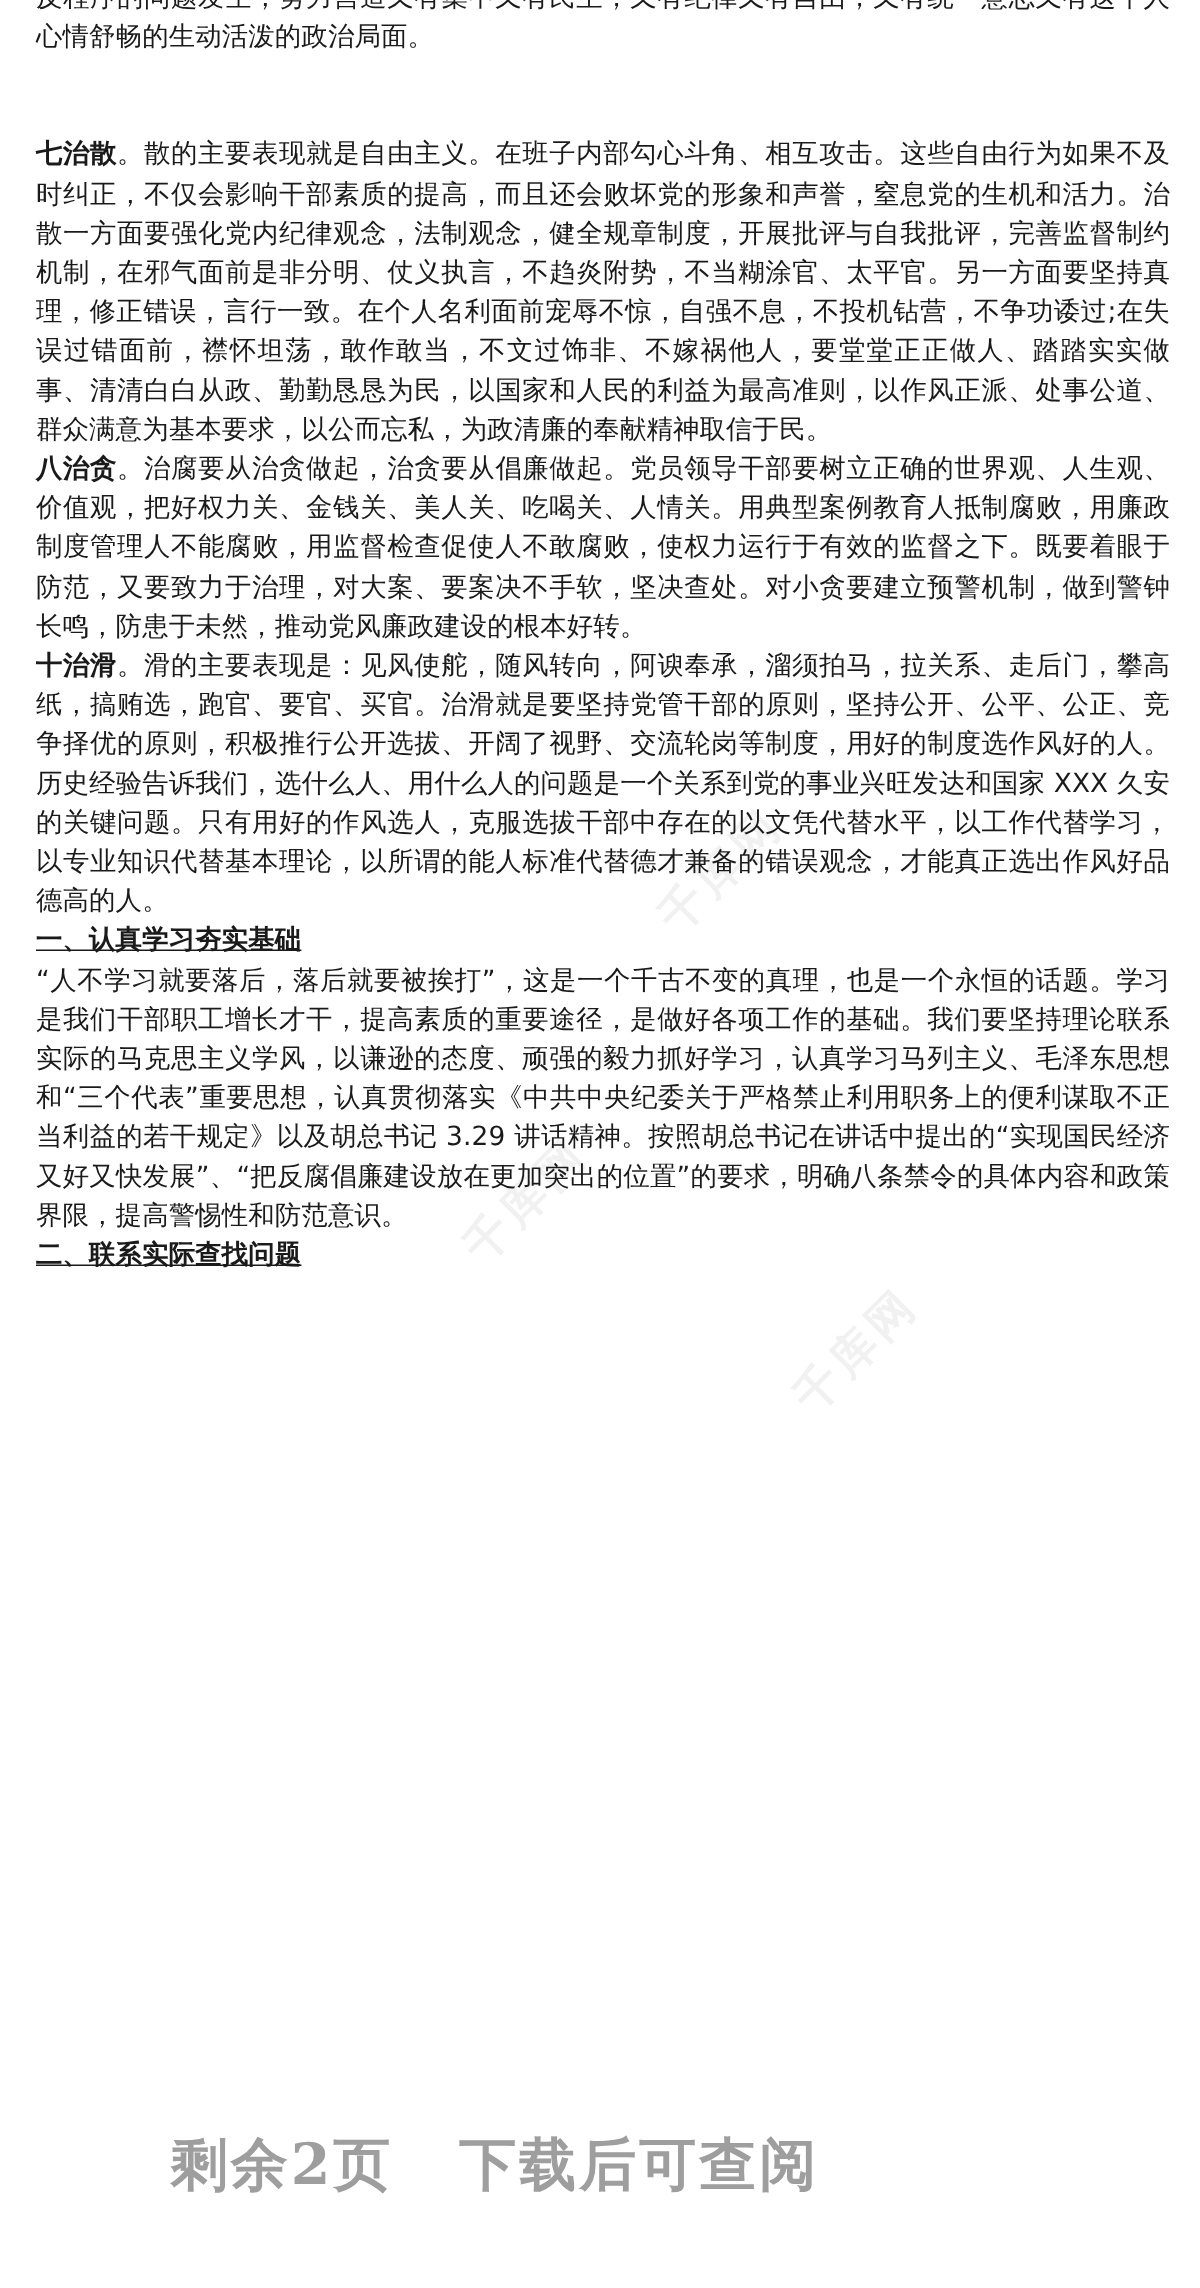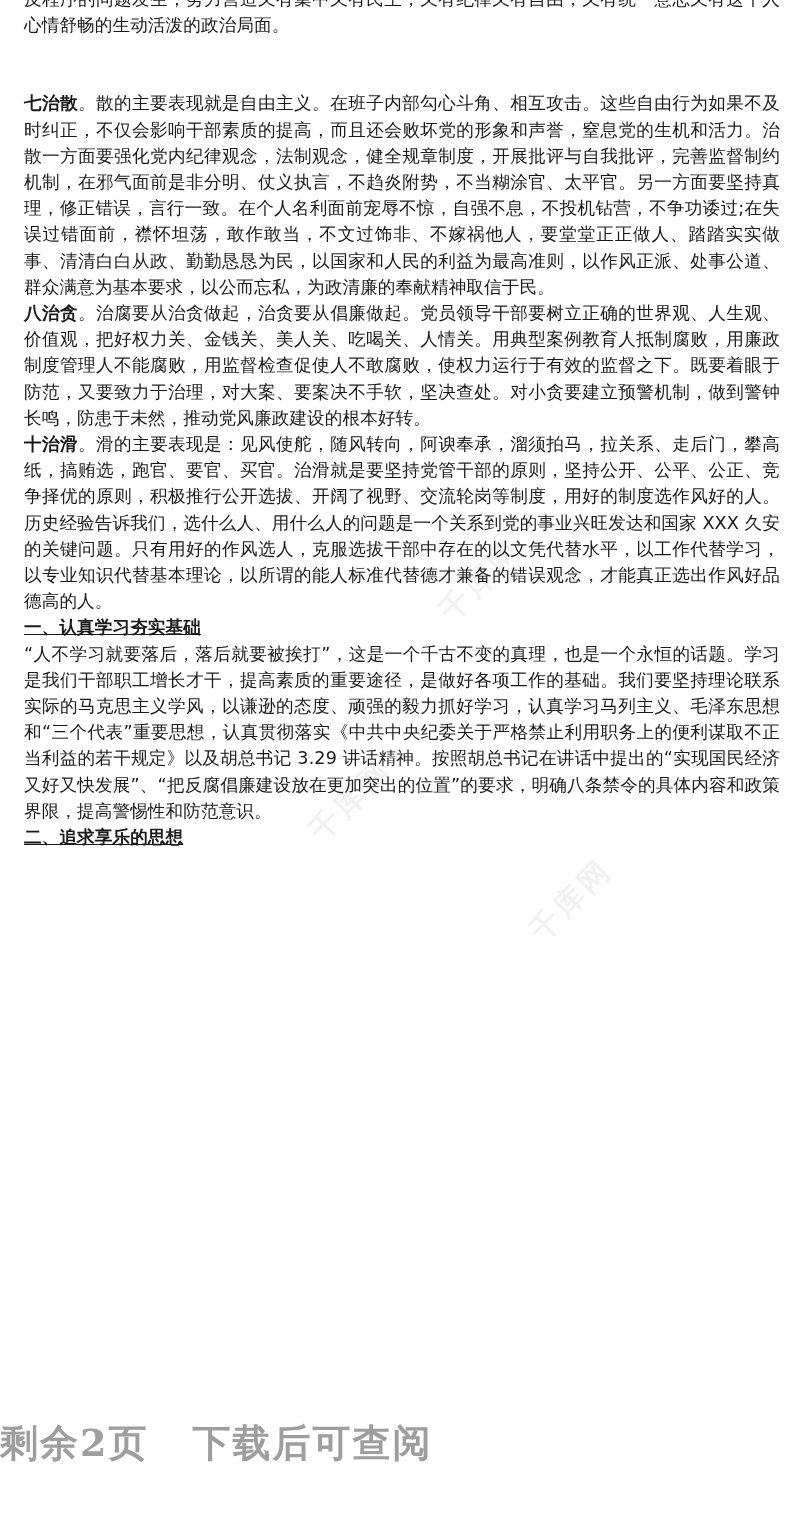--- a/index.html
+++ b/index.html
@@ -55,21 +55,21 @@
       transform: rotate(-45deg);
       white-space: nowrap;
       pointer-events: none;
       letter-spacing: 4px;
     }
     .more-banner {
       position: absolute;
       left: 0;
       top: 1418px;
       width: 660px;
-      text-align: left;
+      text-align: center;
       font-family: "DejaVu Serif", "Liberation Serif", serif;
       font-weight: bold;
       font-size: 38px;
       color: #9e9e9e;
       letter-spacing: 2px;
     }
     .more-banner span {
       display: inline-block;
     }
     .more-banner .spacer {
@@ -96,20 +96,20 @@
 
     <p><span class="bold-lead">八治贪</span><span>。治腐要从治贪做起，治贪要从倡廉做起。党员领导干部要树立正确的世界观、人生观、价值观，把好权力关、金钱关、美人关、吃喝关、人情关。用典型案例教育人抵制腐败，用廉政制度管理人不能腐败，用监督检查促使人不敢腐败，使权力运行于有效的监督之下。既要着眼于防范，又要致力于治理，对大案、要案决不手软，坚决查处。对小贪要建立预警机制，做到警钟长鸣，防患于未然，推动党风廉政建设的根本好转。</span></p>
 
 
     <p><span class="bold-lead">十治滑</span><span>。滑的主要表现是：见风使舵，随风转向，阿谀奉承，溜须拍马，拉关系、走后门，攀高纸，搞贿选，跑官、要官、买官。治滑就是要坚持党管干部的原则，坚持公开、公平、公正、竞争择优的原则，积极推行公开选拔、开阔了视野、交流轮岗等制度，用好的制度选作风好的人。历史经验告诉我们，选什么人、用什么人的问题是一个关系到党的事业兴旺发达和国家 XXX 久安的关键问题。只有用好的作风选人，克服选拔干部中存在的以文凭代替水平，以工作代替学习，以专业知识代替基本理论，以所谓的能人标准代替德才兼备的错误观念，才能真正选出作风好品德高的人。</span></p>
 
 
     <p class="section-heading">一、认真学习夯实基础</p>
     <p>“人不学习就要落后，落后就要被挨打”，这是一个千古不变的真理，也是一个永恒的话题。学习是我们干部职工增长才干，提高素质的重要途径，是做好各项工作的基础。我们要坚持理论联系实际的马克思主义学风，以谦逊的态度、顽强的毅力抓好学习，认真学习马列主义、毛泽东思想和“三个代表”重要思想，认真贯彻落实《中共中央纪委关于严格禁止利用职务上的便利谋取不正当利益的若干规定》以及胡总书记 3.29 讲话精神。按照胡总书记在讲话中提出的“实现国民经济又好又快发展”、“把反腐倡廉建设放在更加突出的位置”的要求，明确八条禁令的具体内容和政策界限，提高警惕性和防范意识。</p>
 
-    <p class="section-heading">二、追求享乐的思想</p>
+    <p class="section-heading">二、联系实际查找问题</p>
   </div>
 
   <div class="more-banner">
     <span>剩余2页</span><span class="spacer"></span><span>下载后可查阅</span>
   </div>
 
 </div>
 
 </body></html>

